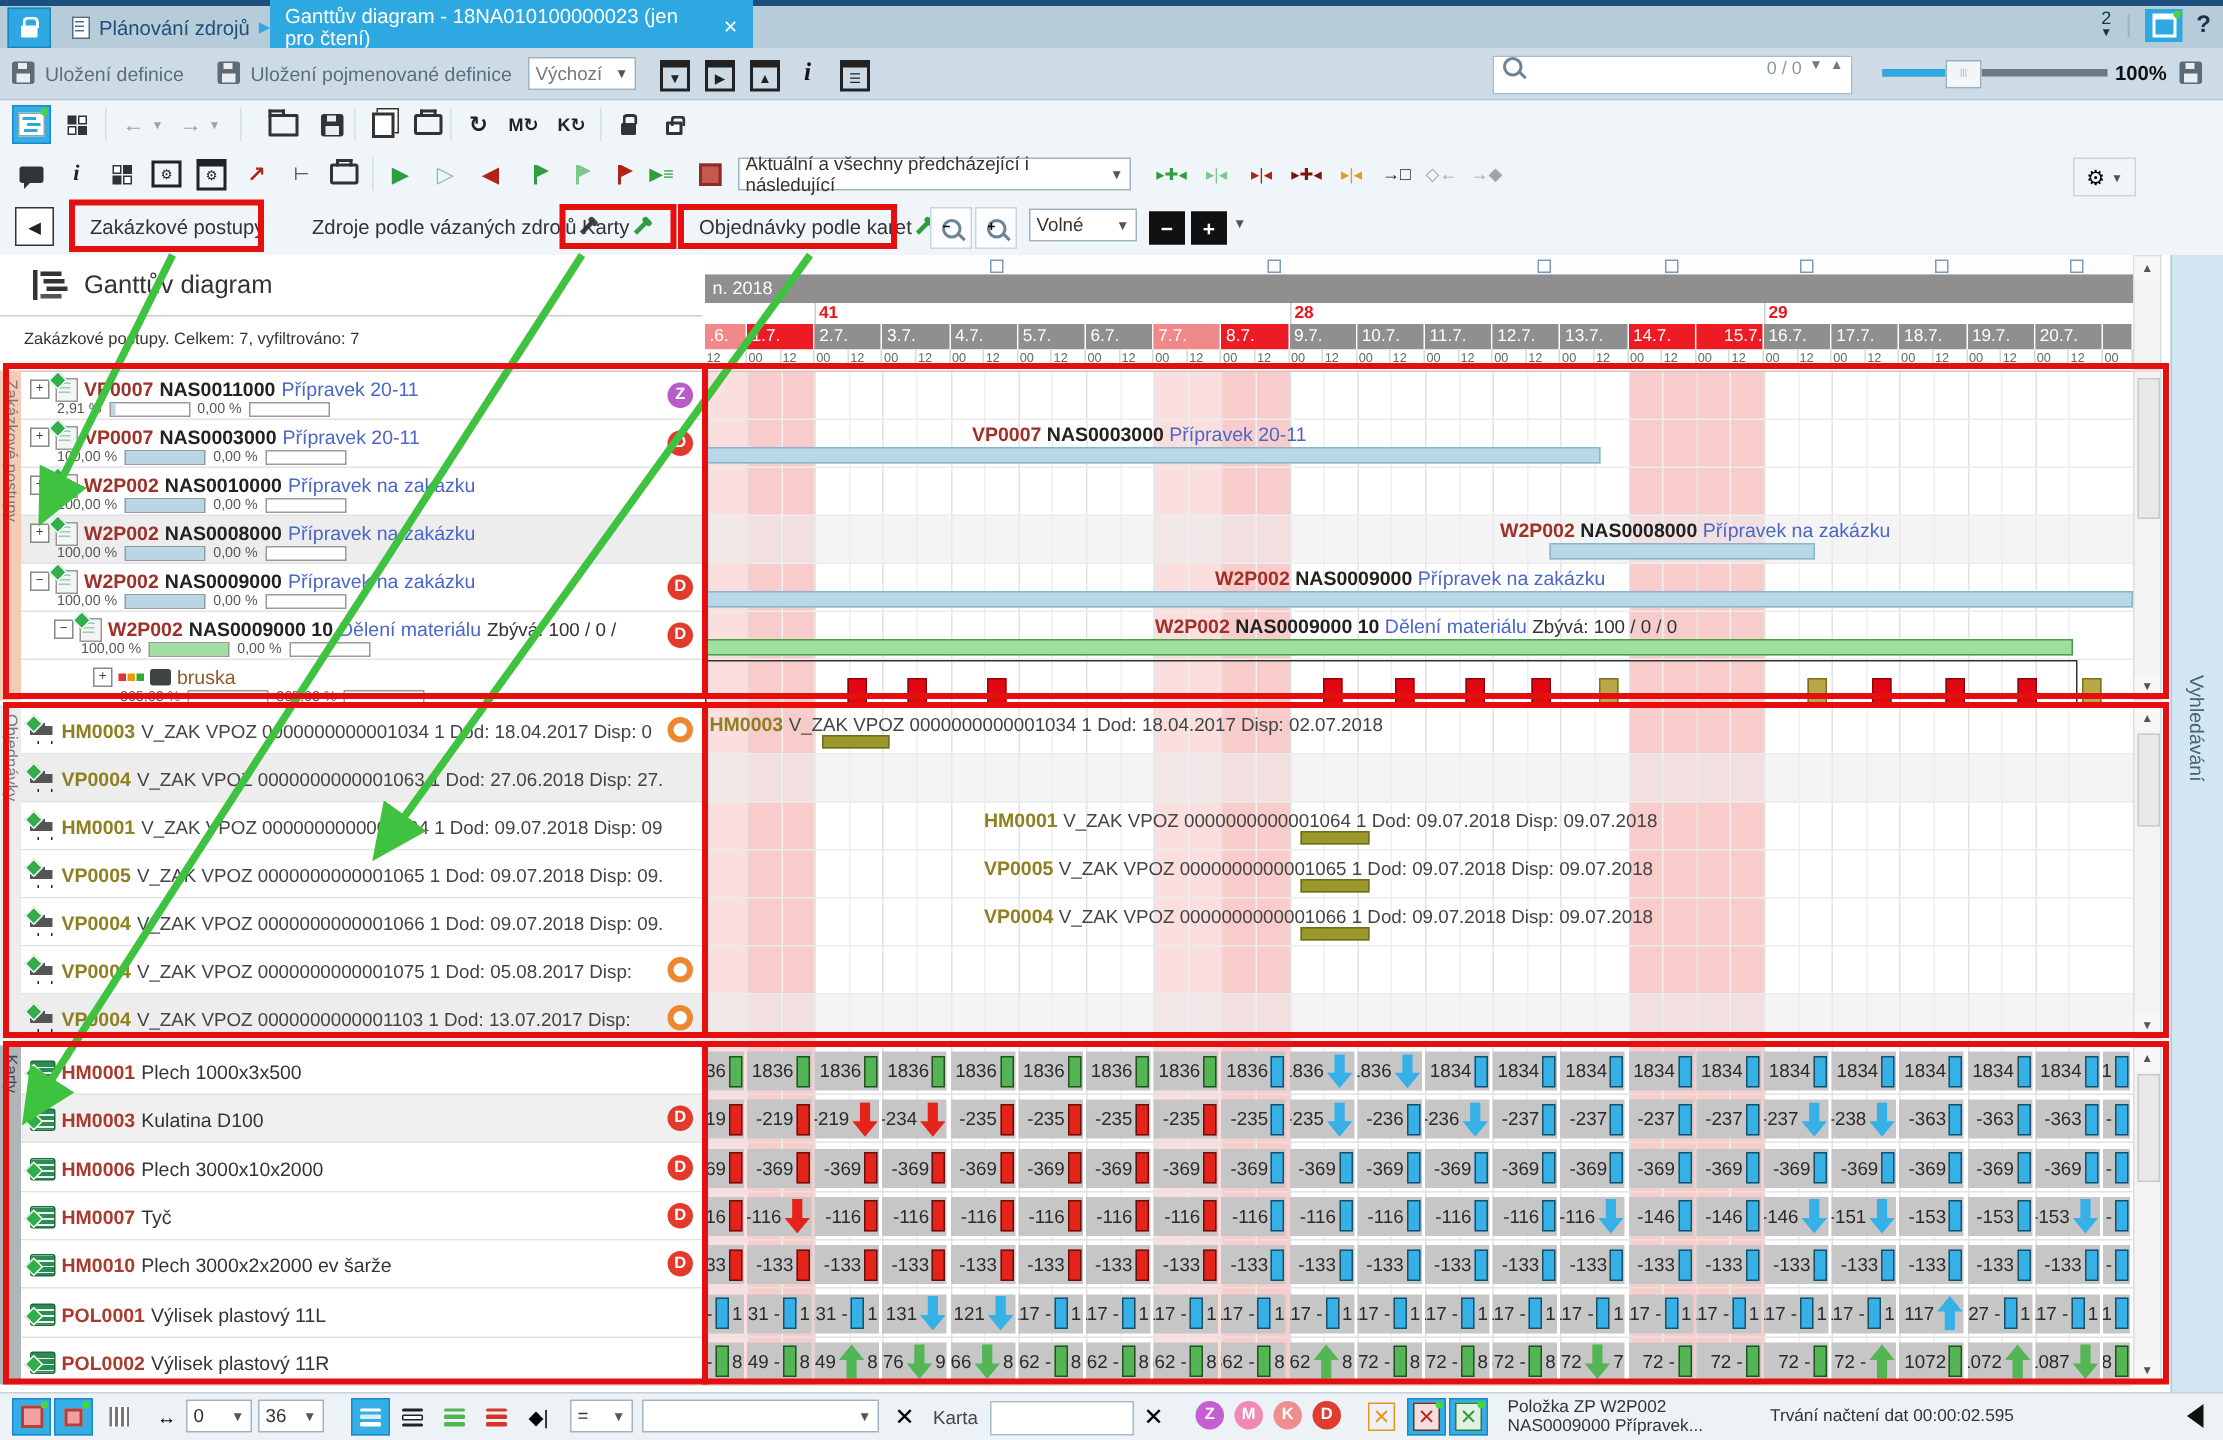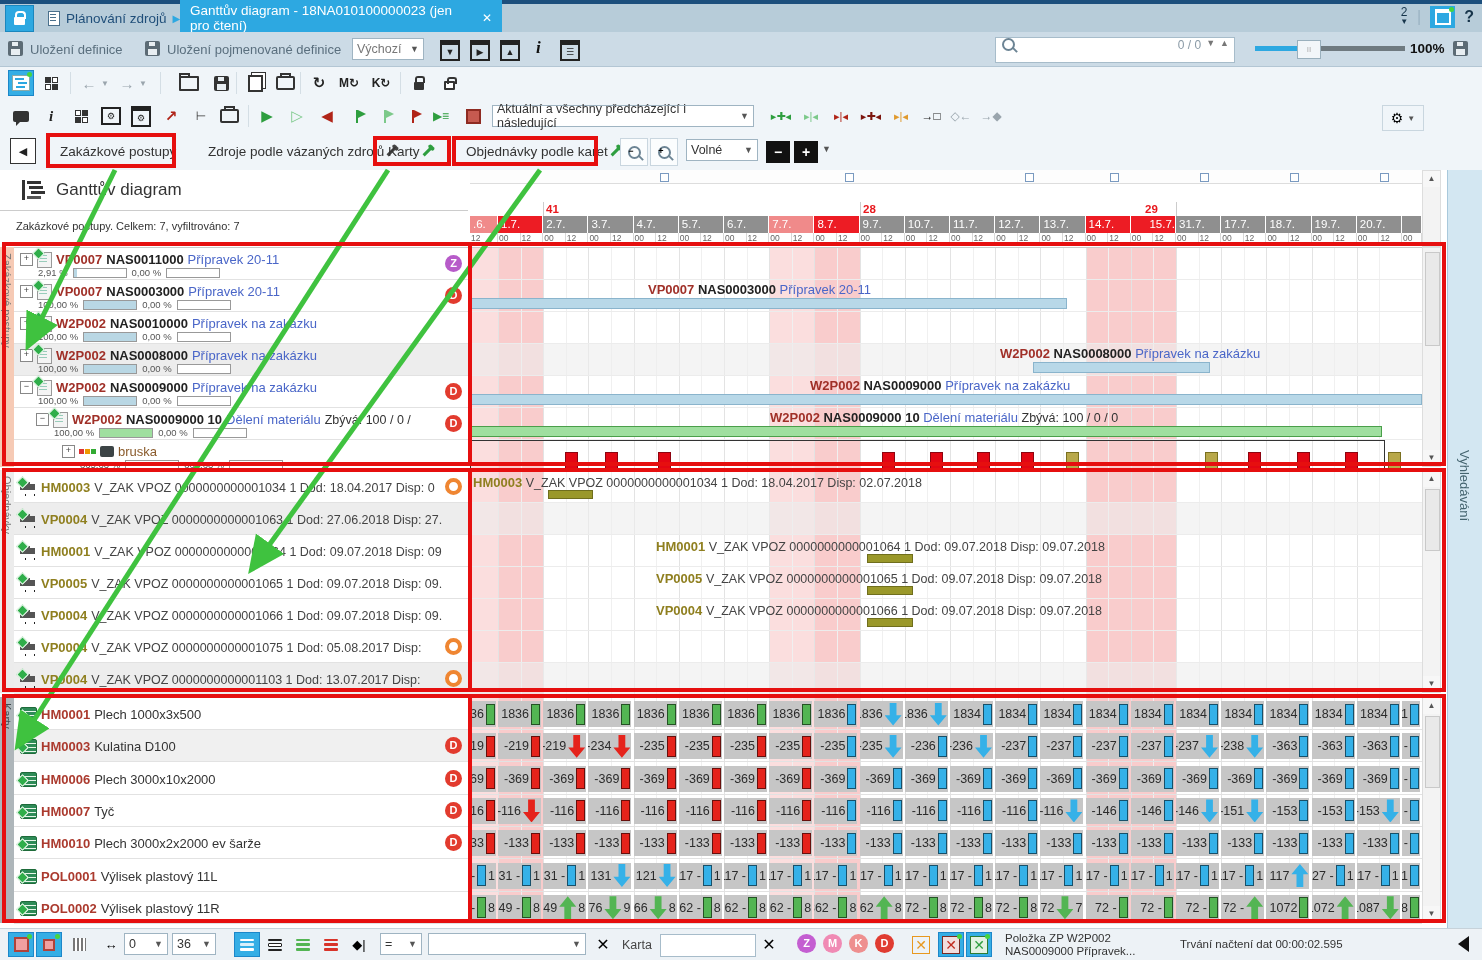--- a/index.html
+++ b/index.html
@@ -388,46 +388,47 @@
     <div id="chart-header">
         <div class="ruler">
           <div class="sq" style="left: 190px;"></div>
           <div class="sq" style="left: 375px;"></div>
           <div class="sq" style="left: 555px;"></div>
           <div class="sq" style="left: 640px;"></div>
           <div class="sq" style="left: 730px;"></div>
           <div class="sq" style="left: 820px;"></div>
           <div class="sq" style="left: 910px;"></div>
         </div>
+        <div class="mrow"><span style="padding-left: 5px;">n. 2018</span></div>
         <div class="wrow">
           <span style="left: 76px; position: absolute;">41</span>
           <i style="left: 73px;"></i>
           <span style="left: 393px; position: absolute;">28</span>
           <i style="left: 390px;"></i>
-          <span style="left: 675px; position: absolute;">29</span>
+          <span style="left: 709px; position: absolute;">29</span>
           <i style="left: 706px;"></i>
         </div>
         <div class="drow">
           <div class="dcell" style="left: 0px; width: 28px; background: rgb(240, 138, 138);">.6.</div>
           <div class="dcell" style="left: 28px; width: 45.2px; background: rgb(237, 28, 36);">1.7.</div>
           <div class="dcell" style="left: 73.2px; width: 45.2px; background: rgb(143, 143, 143);">2.7.</div>
           <div class="dcell" style="left: 118.4px; width: 45.2px; background: rgb(143, 143, 143);">3.7.</div>
           <div class="dcell" style="left: 163.6px; width: 45.2px; background: rgb(143, 143, 143);">4.7.</div>
           <div class="dcell" style="left: 208.8px; width: 45.2px; background: rgb(143, 143, 143);">5.7.</div>
           <div class="dcell" style="left: 254px; width: 45.2px; background: rgb(143, 143, 143);">6.7.</div>
           <div class="dcell" style="left: 299.2px; width: 45.2px; background: rgb(240, 138, 138);">7.7.</div>
           <div class="dcell" style="left: 344.4px; width: 45.2px; background: rgb(237, 28, 36);">8.7.</div>
           <div class="dcell" style="left: 389.6px; width: 45.2px; background: rgb(143, 143, 143);">9.7.</div>
           <div class="dcell" style="left: 434.8px; width: 45.2px; background: rgb(143, 143, 143);">10.7.</div>
           <div class="dcell" style="left: 480px; width: 45.2px; background: rgb(143, 143, 143);">11.7.</div>
           <div class="dcell" style="left: 525.2px; width: 45.2px; background: rgb(143, 143, 143);">12.7.</div>
           <div class="dcell" style="left: 570.4px; width: 45.2px; background: rgb(143, 143, 143);">13.7.</div>
           <div class="dcell" style="left: 615.6px; width: 45.2px; background: rgb(237, 28, 36);">14.7.</div>
           <div class="dcell" style="left: 660.8px; width: 45.2px; background: rgb(237, 28, 36); text-align: right;">15.7.</div>
-          <div class="dcell" style="left: 706px; width: 45.2px; background: rgb(143, 143, 143);">31.7.</div>
+          <div class="dcell" style="left: 706px; width: 45.2px; background: rgb(143, 143, 143);">16.7.</div>
           <div class="dcell" style="left: 751.2px; width: 45.2px; background: rgb(143, 143, 143);">17.7.</div>
           <div class="dcell" style="left: 796.4px; width: 45.2px; background: rgb(143, 143, 143);">18.7.</div>
           <div class="dcell" style="left: 841.6px; width: 45.2px; background: rgb(143, 143, 143);">19.7.</div>
           <div class="dcell" style="left: 886.8px; width: 45.2px; background: rgb(143, 143, 143);">20.7.</div>
           <div class="dcell" style="left: 932px; width: 20px; background: rgb(143, 143, 143);"></div>
         </div>
         <div class="hrow">
           <div class="hcell" style="left: 0px; width: 28px;">12</div>
           <div class="hcell" style="left: 28px; width: 22.6px;">00</div>
           <div class="hcell" style="left: 50.6px; width: 22.6px;">12</div>

